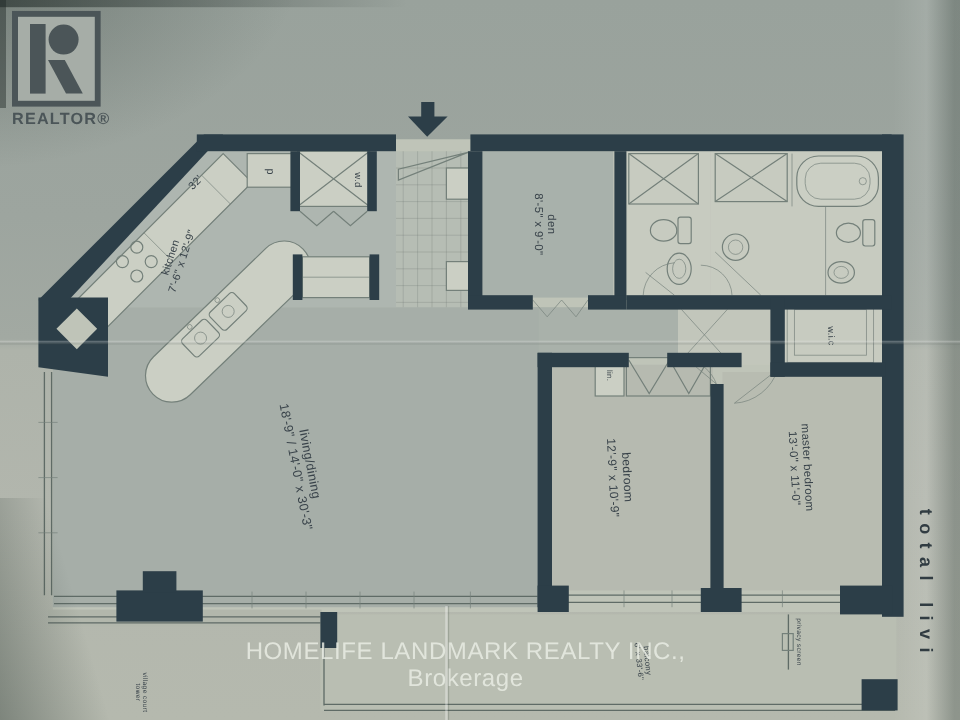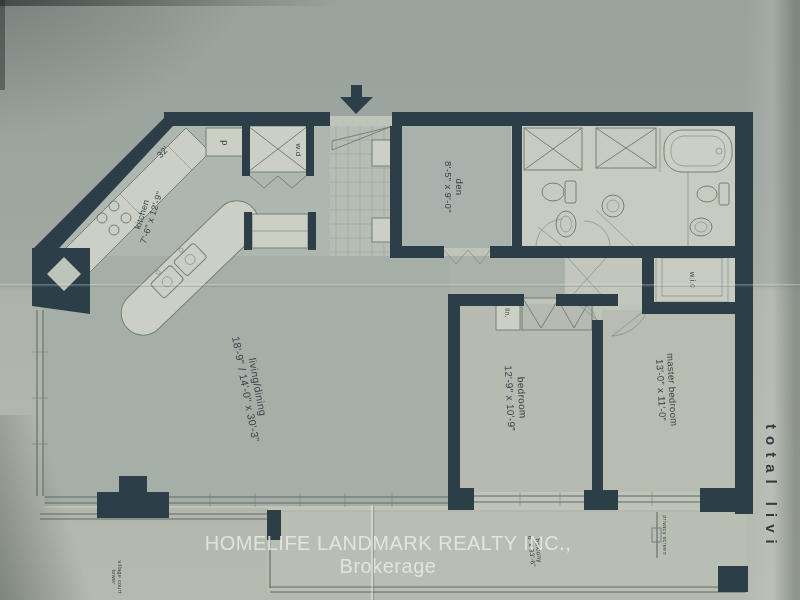--- a/index.html
+++ b/index.html
@@ -41,20 +41,30 @@
     writing-mode:vertical-rl;font-size:15px;letter-spacing:7px;color:#313c42;font-weight:600;}
 </style>
 </head>
 <body>
 
 <div class="stage">
 
   <div class="edge-top"></div>
   <div class="edge-left"></div>
 
+  <div class="logo">
+    <svg class="mark" width="74" height="80" viewBox="0 0 74 80">
+      <rect x="0" y="0" width="74" height="80" fill="#4b5558"></rect>
+      <rect x="5" y="5" width="64" height="70" fill="#a6ada7"></rect>
+      <rect x="15" y="11" width="13" height="58" fill="#4b5558"></rect>
+      <circle cx="43" cy="24" r="12.5" fill="#4b5558"></circle>
+      <polygon points="30,41 44,41 59,69 45,69" fill="#4b5558"></polygon>
+    </svg>
+    <div class="word">REALTOR®</div>
+  </div>
 
   <svg class="plan" width="800" height="600" viewBox="0 0 800 600">
 
     <g>
       <polygon points="180,116 742,116 742,510 44,510 44,256 178,120" fill="#bfc4b8"></polygon>
       <polygon points="180,118 330,118 330,256 44,256" fill="#aeb6b0"></polygon>
       <rect x="330" y="126" width="60" height="130" fill="#b6bdb4"></rect>
       <rect x="397" y="126" width="114" height="122" fill="#a8b1ab"></rect>
       <rect x="522" y="126" width="70" height="120" fill="#c7cbc0"></rect>
       <rect x="592" y="126" width="146" height="120" fill="#c7cbc0"></rect>

